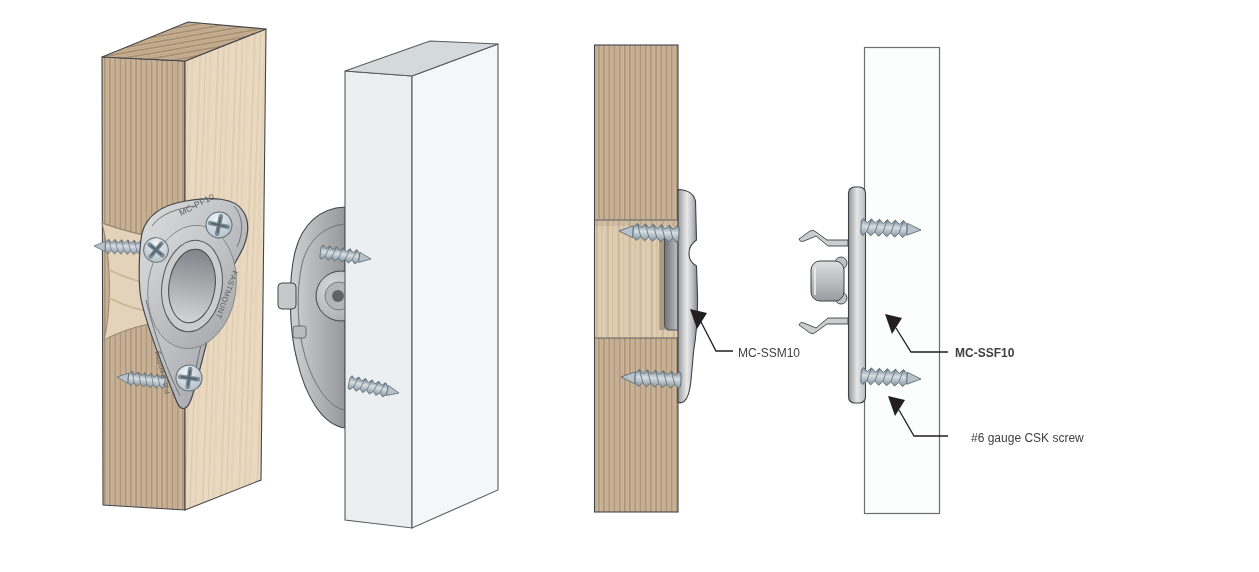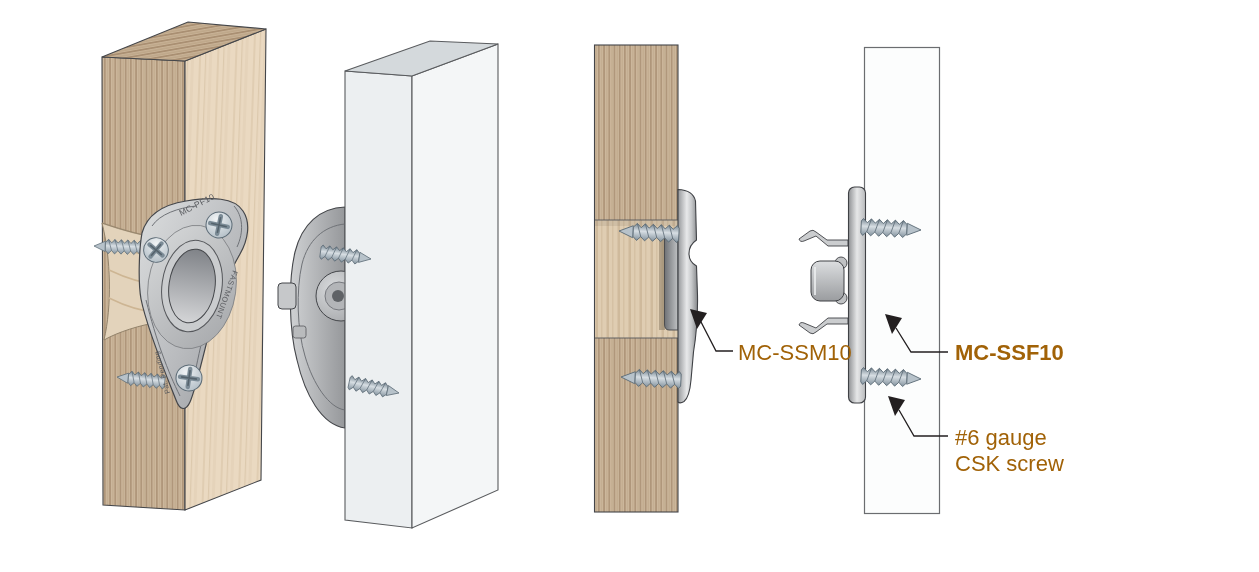--- a/index.html
+++ b/index.html
@@ -1,21 +1,21 @@
 <!DOCTYPE html>
 <html><head>
 <meta charset="utf-8">
 <style>
   html,body{margin:0;padding:0;background:#ffffff;}
   .stage{position:relative;width:1259px;height:572px;background:#ffffff;overflow:hidden;
          font-family:"Liberation Sans", sans-serif;}
   .stage svg{position:absolute;left:0;top:0;}
-  .callout{position:absolute;color:#a16207;font-size:22px;line-height:26px;
+  .callout{position:absolute;color:#404040;font-size:12px;line-height:26px;
            font-family:"Liberation Sans", sans-serif;white-space:nowrap;}
-  .callout.wrap{white-space:normal;width:134px;}
+  .callout.wrap{white-space:normal;width:134px;margin-left:16px;}
   .emboss{font-family:"Liberation Sans", sans-serif;fill:#595b5f;}
 </style>
 </head>
 <body>
 
 <div class="stage">
 <svg width="1259" height="572" viewBox="0 0 1259 572">
   <defs>
     <pattern id="plyV" width="5.2" height="12" patternUnits="userSpaceOnUse">
       <rect width="5.2" height="12" fill="#cdb89d"></rect>

